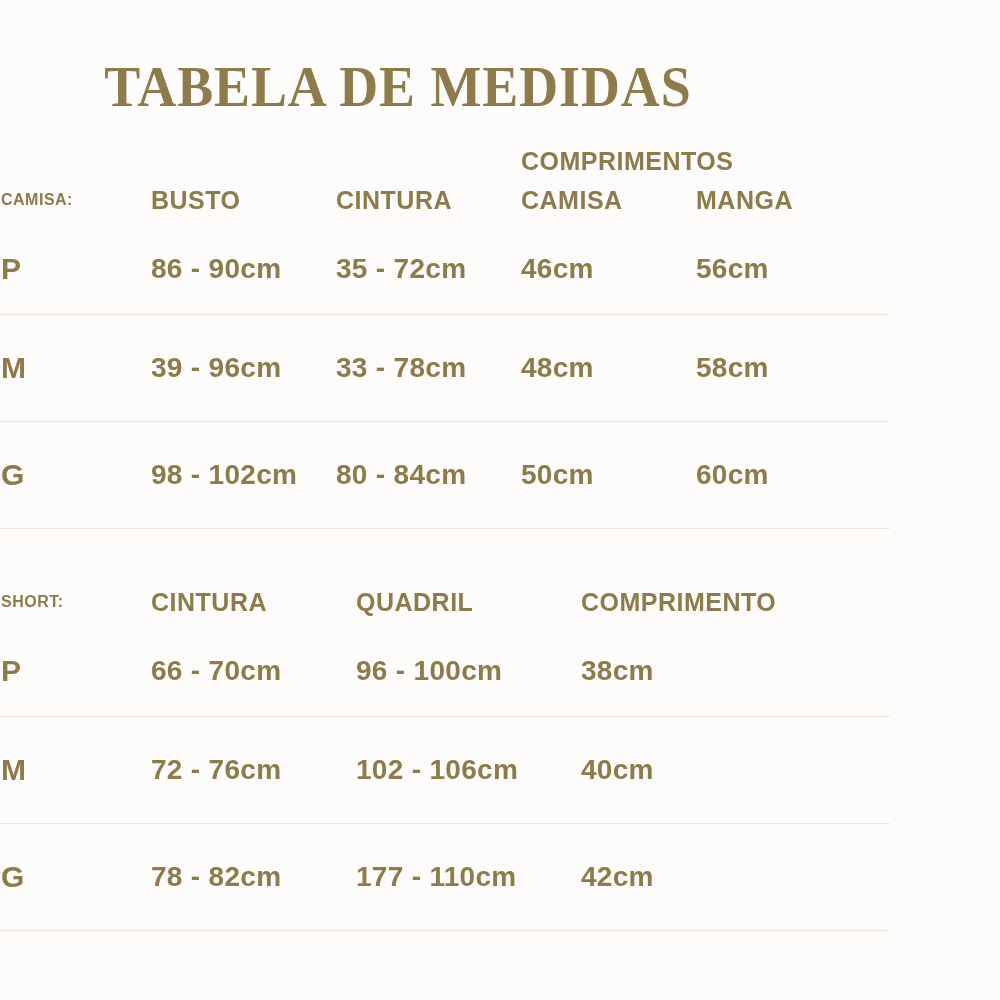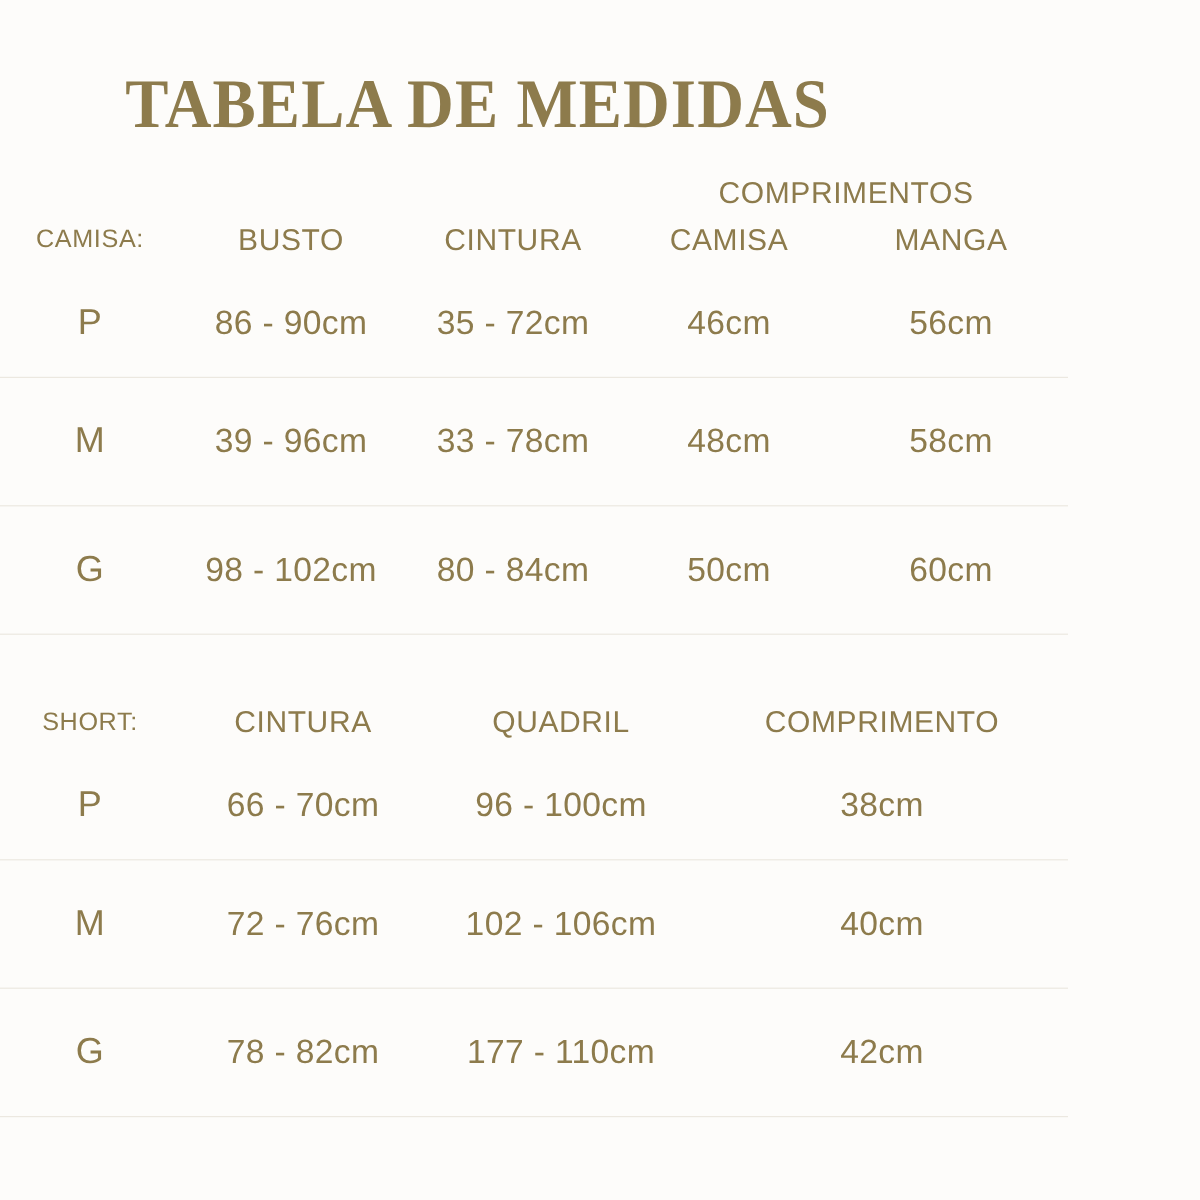--- a/index.html
+++ b/index.html
@@ -38,42 +38,41 @@
   .table {
     width: 890px;
     margin: 0 auto;
     border-collapse: collapse;
     table-layout: fixed;
   }
   .table.shirt { margin-top: 28px; }
   .table.short { margin-top: 52px; }
 
   .table td, .table th {
-    text-align: center;
     vertical-align: middle;
-    font-weight: normal;
+    font-weight: bold;
     color: #8d7b4c;
   }
 
   
   .grouprow td {
     font-size: 25px;
     letter-spacing: 0.5px;
     padding-bottom: 2px;
     height: 32px;
   }
 
   .headrow td {
     font-size: 25px;
     letter-spacing: 0.5px;
     height: 40px;
     padding-bottom: 4px;
   }
   .headrow td.label {
-    font-size: 21px;
+    font-size: 16px;
     letter-spacing: 0.5px;
   }
 
   .datarow td {
     font-size: 28px;
     height: 104px;
     letter-spacing: 0.3px;
     border-bottom: 1px solid #ece8e0;
   }
   .datarow td.size {

